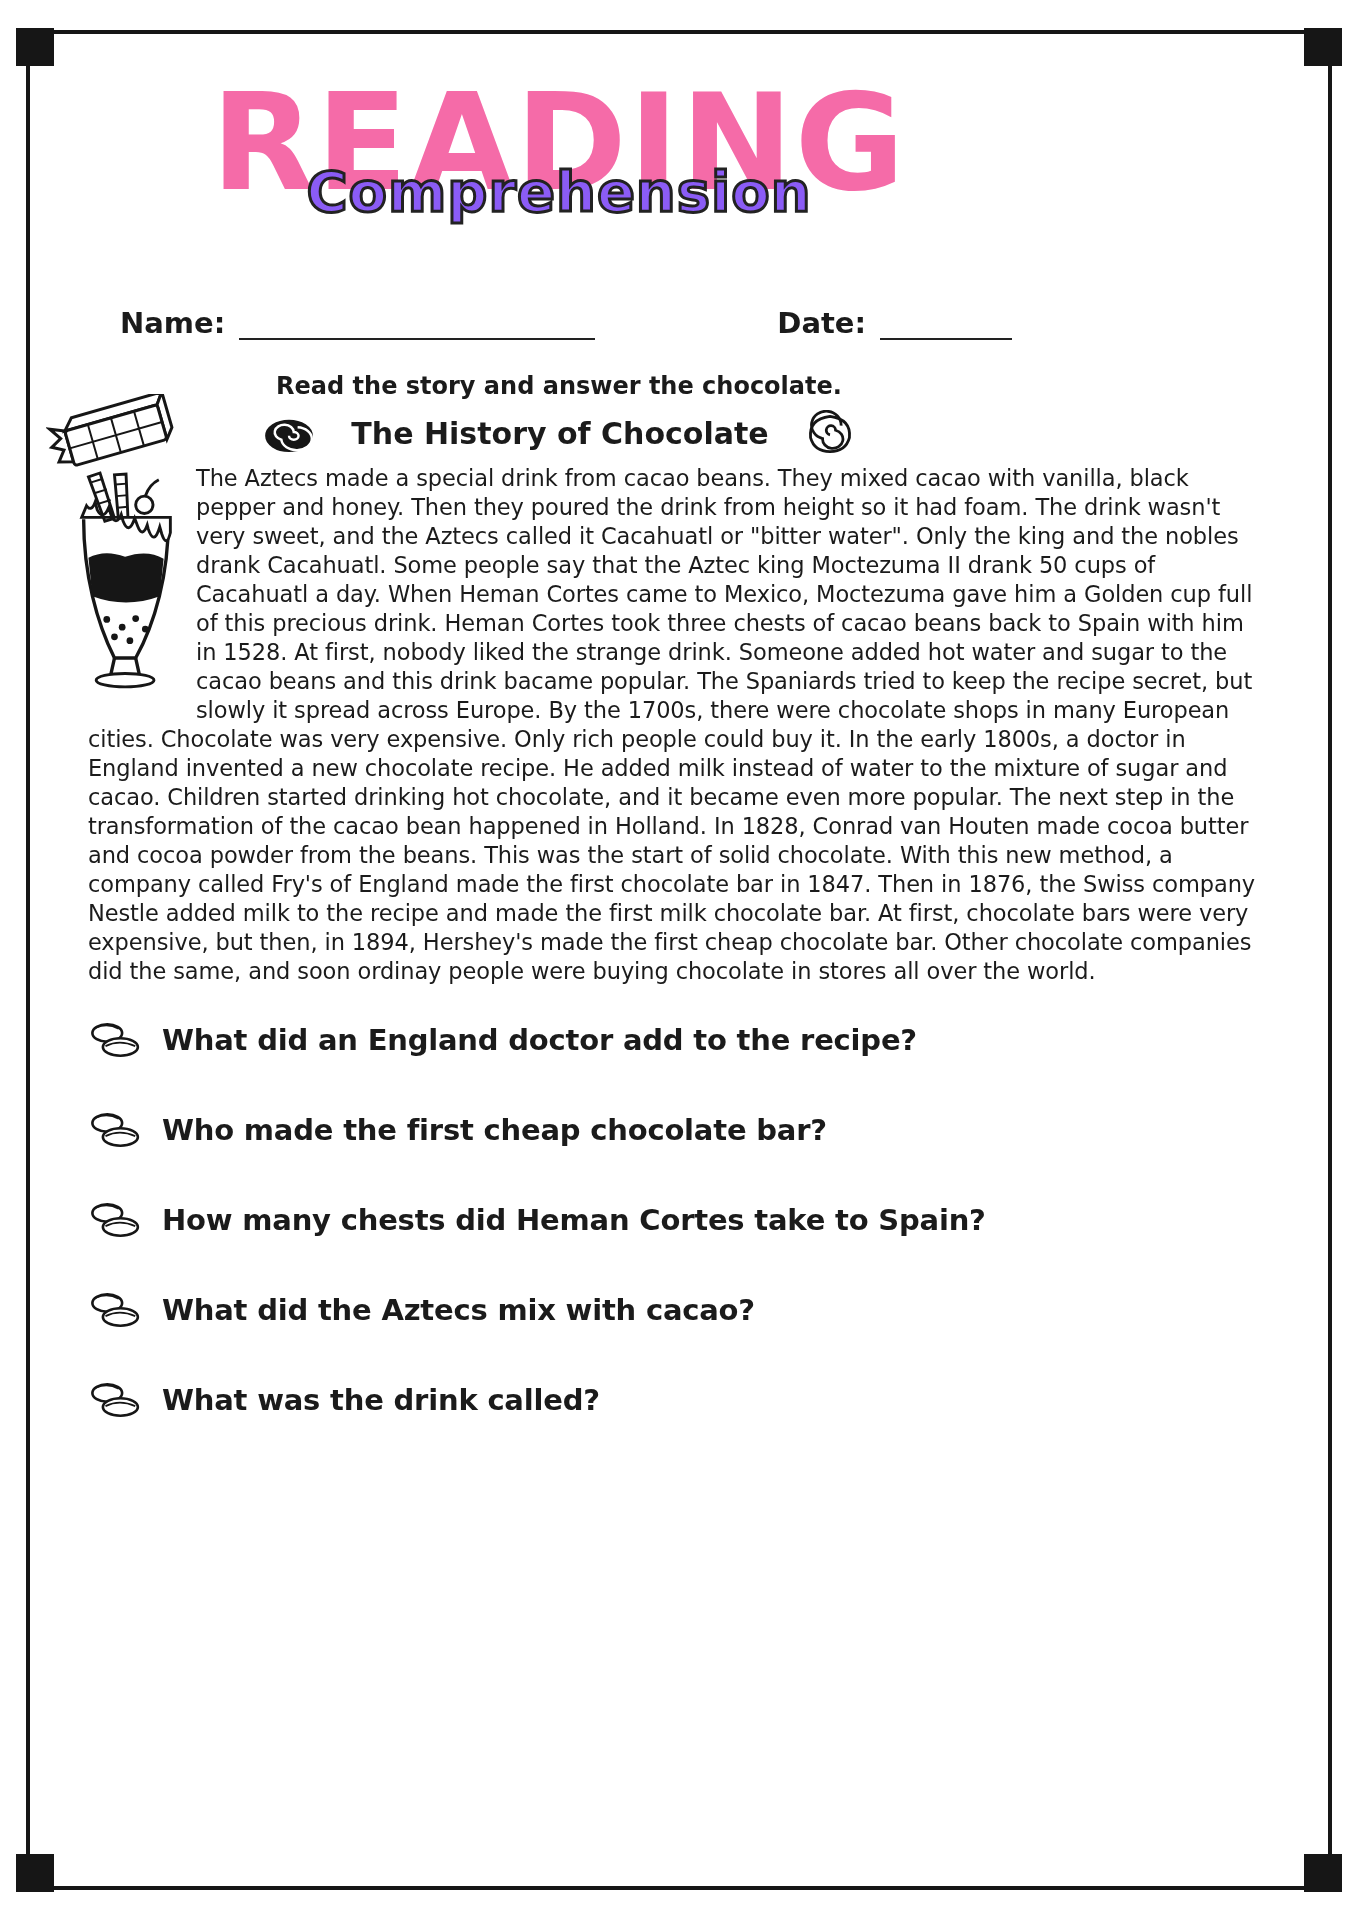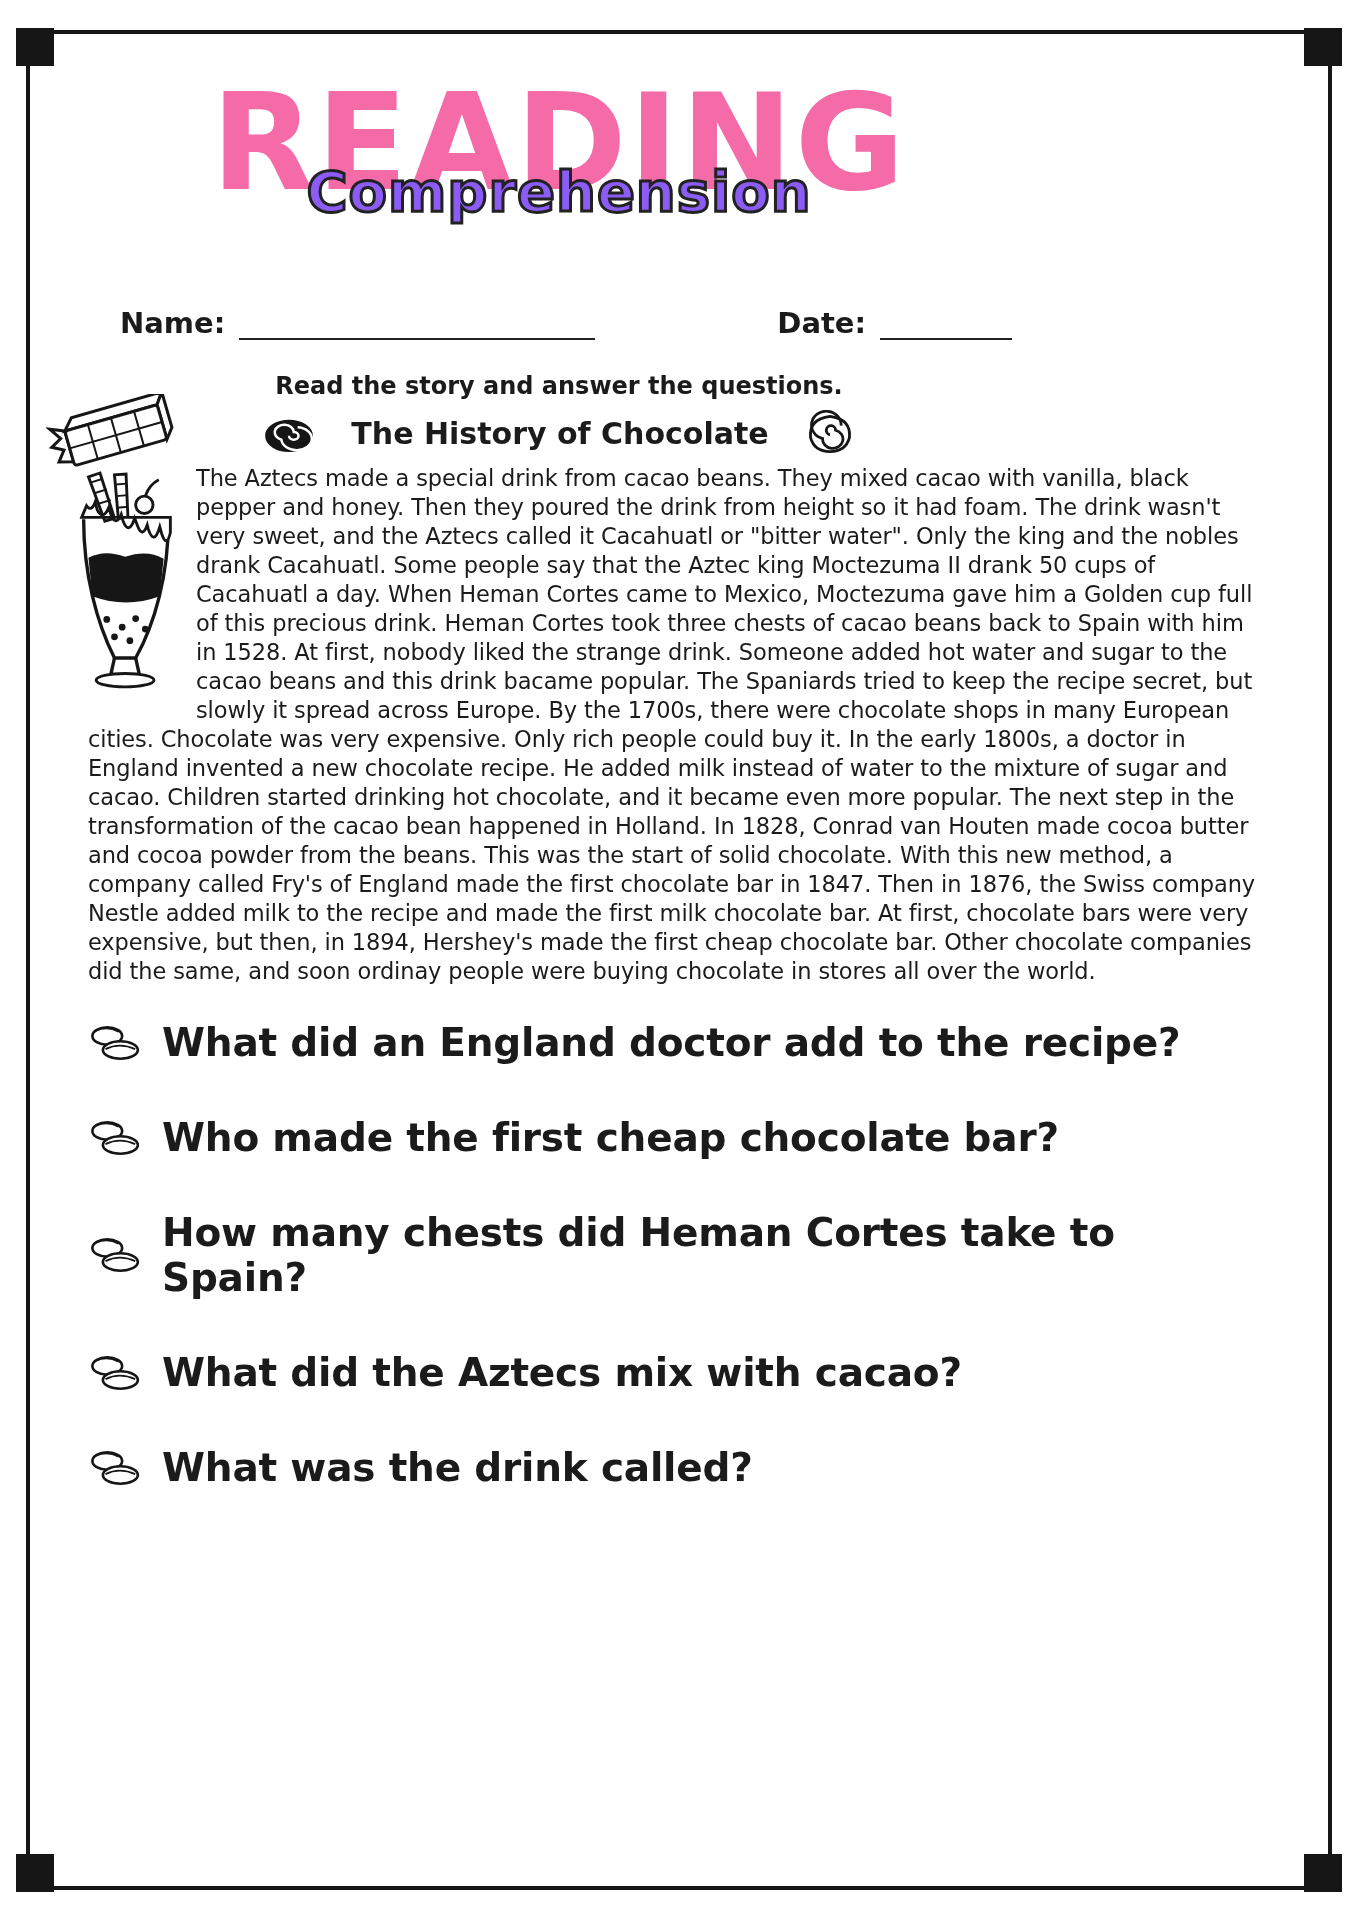--- a/index.html
+++ b/index.html
@@ -52,21 +52,21 @@
   
   .story-wrap { position:relative; margin-top:8px; }
   .choc-bar { position:absolute; left:-42px; top:-70px; }
   .milkshake { float:left; width:106px; height:226px; margin:2px 16px 6px -14px; }
   .story-text { font-size:22.5px; line-height:29px; letter-spacing:-0.1px; text-align:left; }
 
   
   .questions { margin-top:34px; }
   .question { display:flex; align-items:center; gap:18px; margin-bottom:50px; }
   .q-icon { flex:0 0 56px; }
-  .q-text { font-size:39px; font-weight:bold; letter-spacing:-0.2px; }
+  .q-text { font-size:29px; font-weight:bold; letter-spacing:-0.2px; }
 
   svg { display:block; }
 </style>
 </head>
 <body>
 
 <div class="page">
   <div class="frame"></div>
   <div class="corner tl"></div>
   <div class="corner tr"></div>
@@ -85,21 +85,21 @@
         <span>Name:</span>
         <span class="write-line name-line"></span>
       </div>
       <div class="date-group">
         <span>Date:</span>
         <span class="write-line date-line"></span>
       </div>
     </div>
 
     <div class="center-col">
-      <div class="instruction">Read the story and answer the questions.</div>
+      <div class="instruction">Read the story and answer the chocolate.</div>
       <div class="story-title-row">
         <span>
           <svg width="52" height="42" viewBox="0 0 54 44">
             <ellipse cx="27" cy="25" rx="24" ry="16" fill="#161616" stroke="#161616" stroke-width="2"></ellipse>
             <path d="M27 25 a5 4 0 1 0 5 -4 a10 8 0 1 0 -13 8 a16 12 0 1 0 17 -13" fill="none" stroke="#ffffff" stroke-width="2.6"></path>
           </svg>
         </span>
         <h3 class="story-title">The History of Chocolate</h3>
         <span>
           <svg width="50" height="46" viewBox="0 0 54 48">

